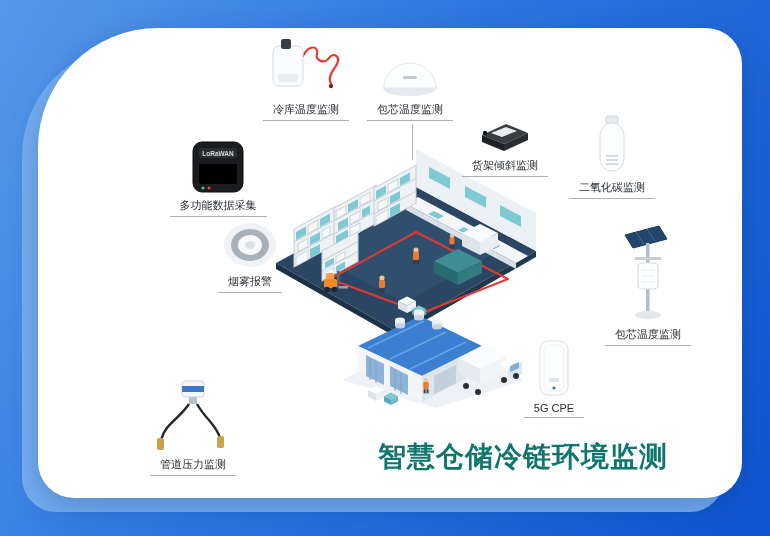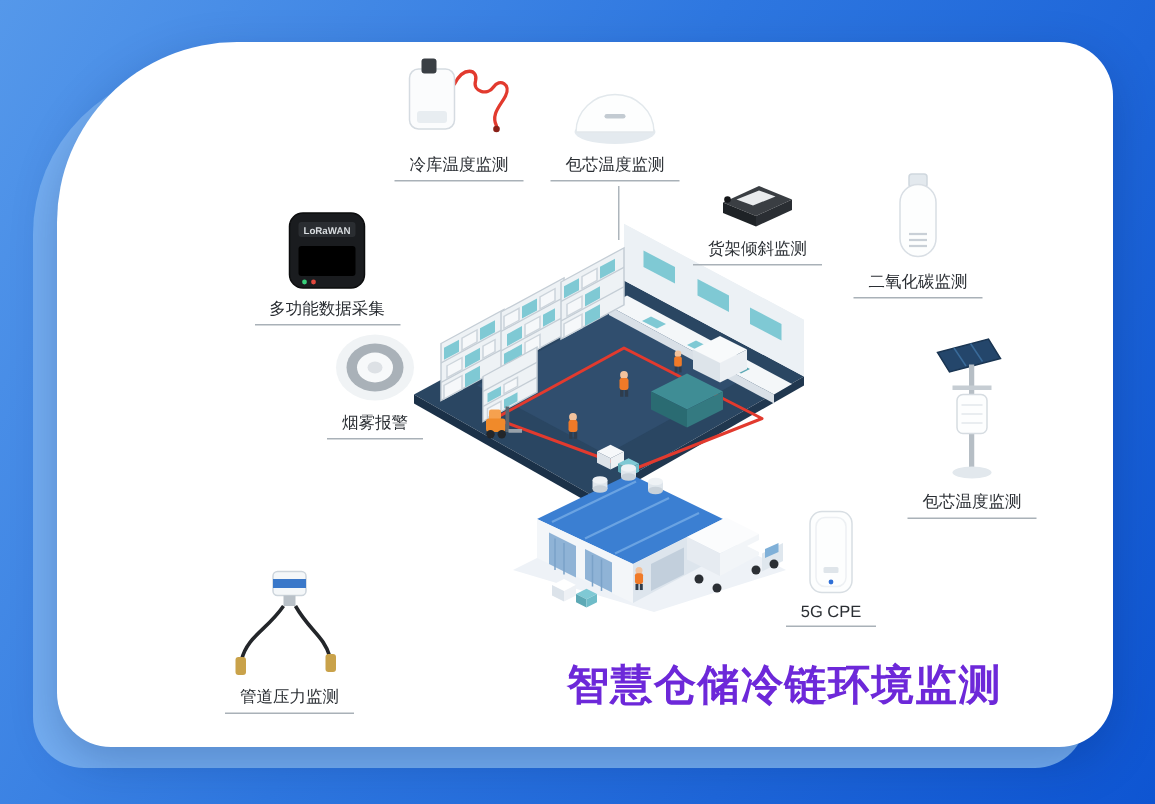--- a/index.html
+++ b/index.html
@@ -12,21 +12,21 @@
   .card{position:absolute;left:38px;top:28px;right:28px;bottom:38px;background:#ffffff;border-radius:120px 36px 36px 36px;box-shadow:0 10px 30px rgba(0,30,90,.25);}
   .sensor{position:absolute;display:flex;flex-direction:column;align-items:center;z-index:3;}
   .sensor .label{
     margin-top:4px;font-size:11px;font-weight:500;color:#2a2e33;
     padding:0 10px 3px;border-bottom:1px solid #a9b1b8;white-space:nowrap;
   }
   .illus{position:absolute;z-index:1;}
   .vline{position:absolute;width:1px;background:#adb5bc;z-index:2;}
   .page-title{
     position:absolute;left:340px;top:410px;z-index:2;
-    font-size:28px;font-weight:900;color:#6d28d9;letter-spacing:1px;white-space:nowrap;
+    font-size:28px;font-weight:900;color:#0f766e;letter-spacing:1px;white-space:nowrap;
   }
   .wl-label{align-self:flex-start;margin-left:4px;}
 </style>
 </head>
 <body>
 
 <div class="bg"></div>
 <div class="accent-panel"></div>
 
 <div class="card">

